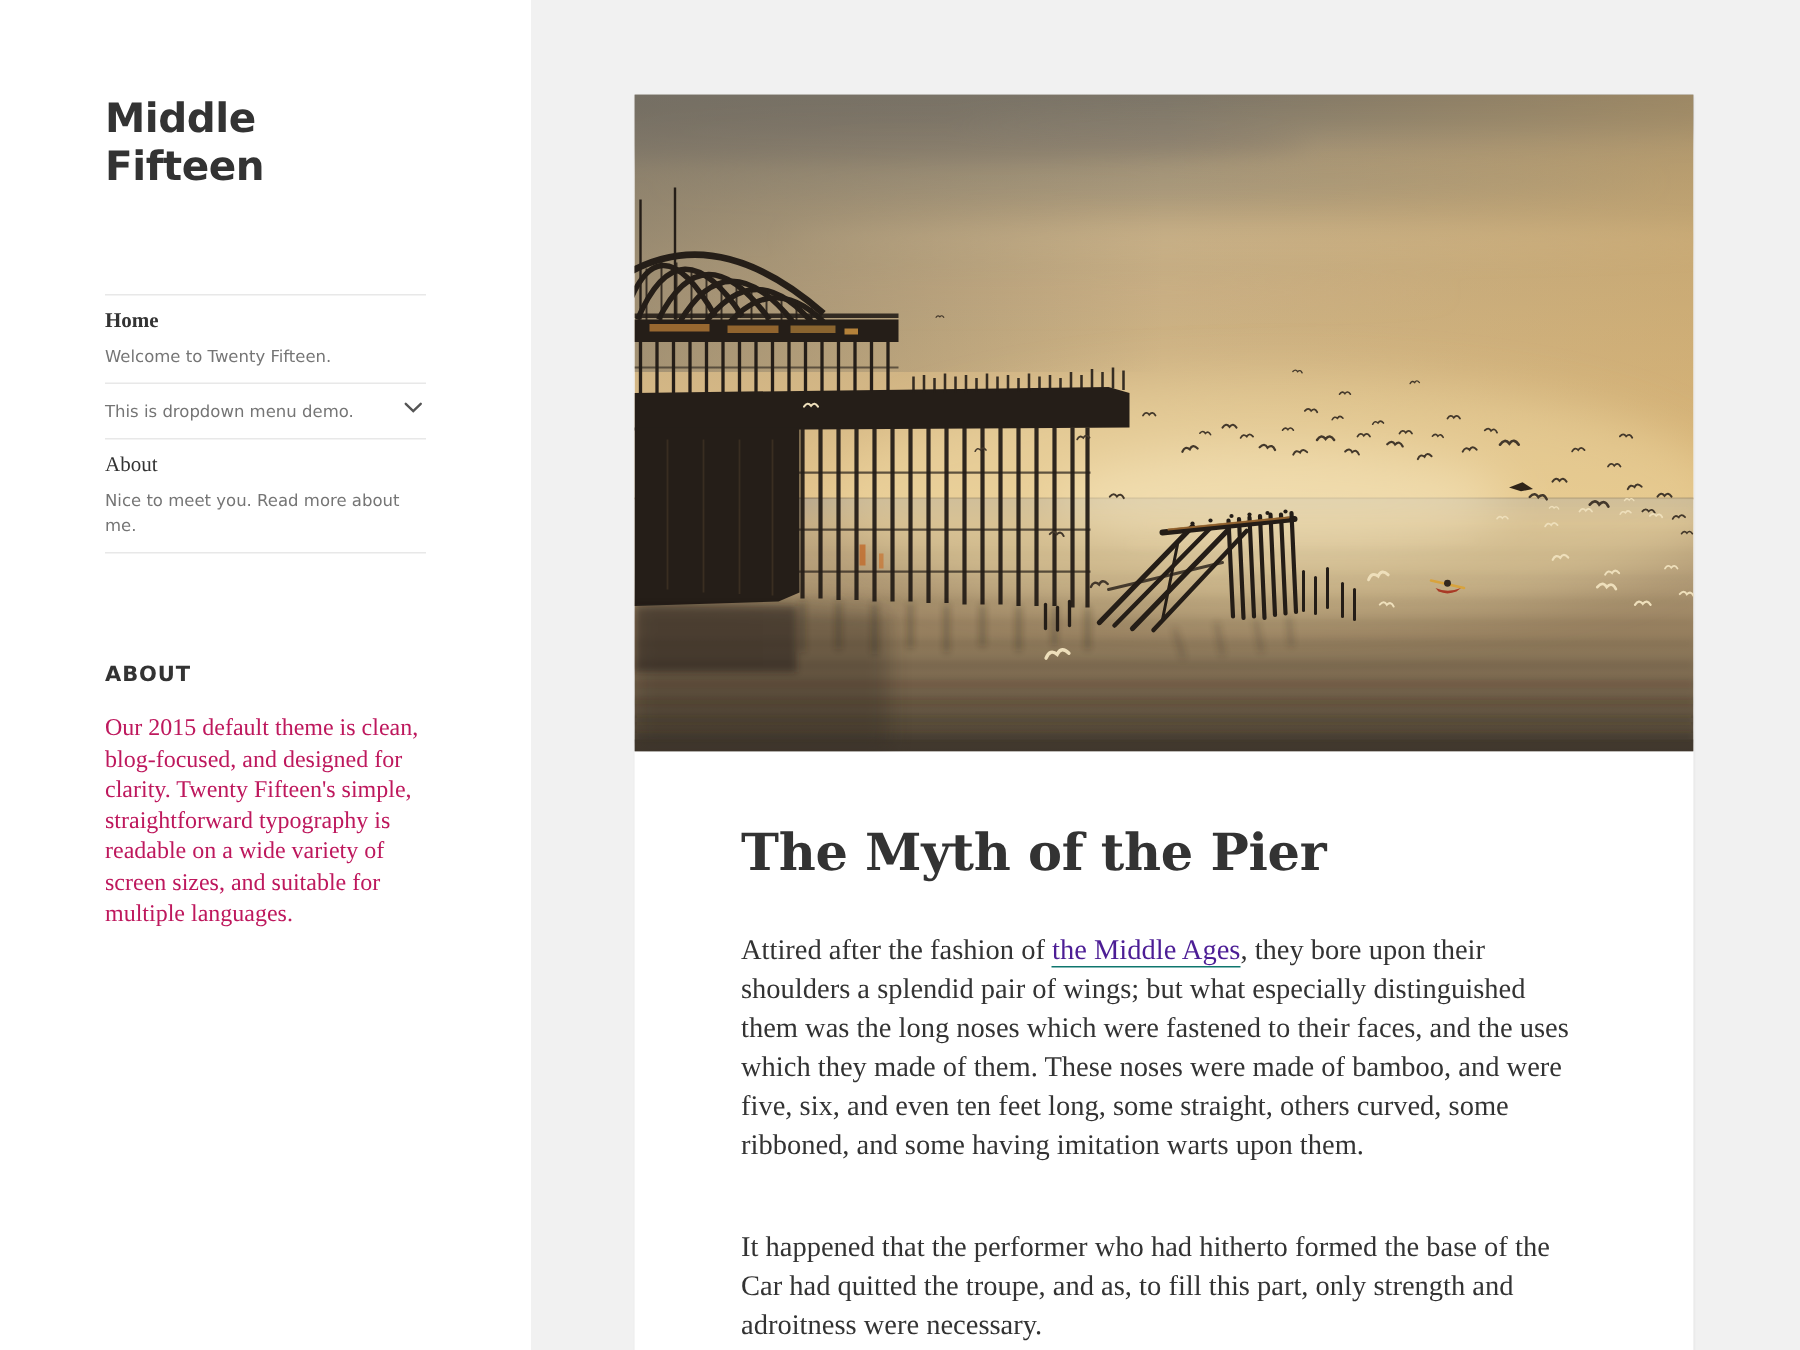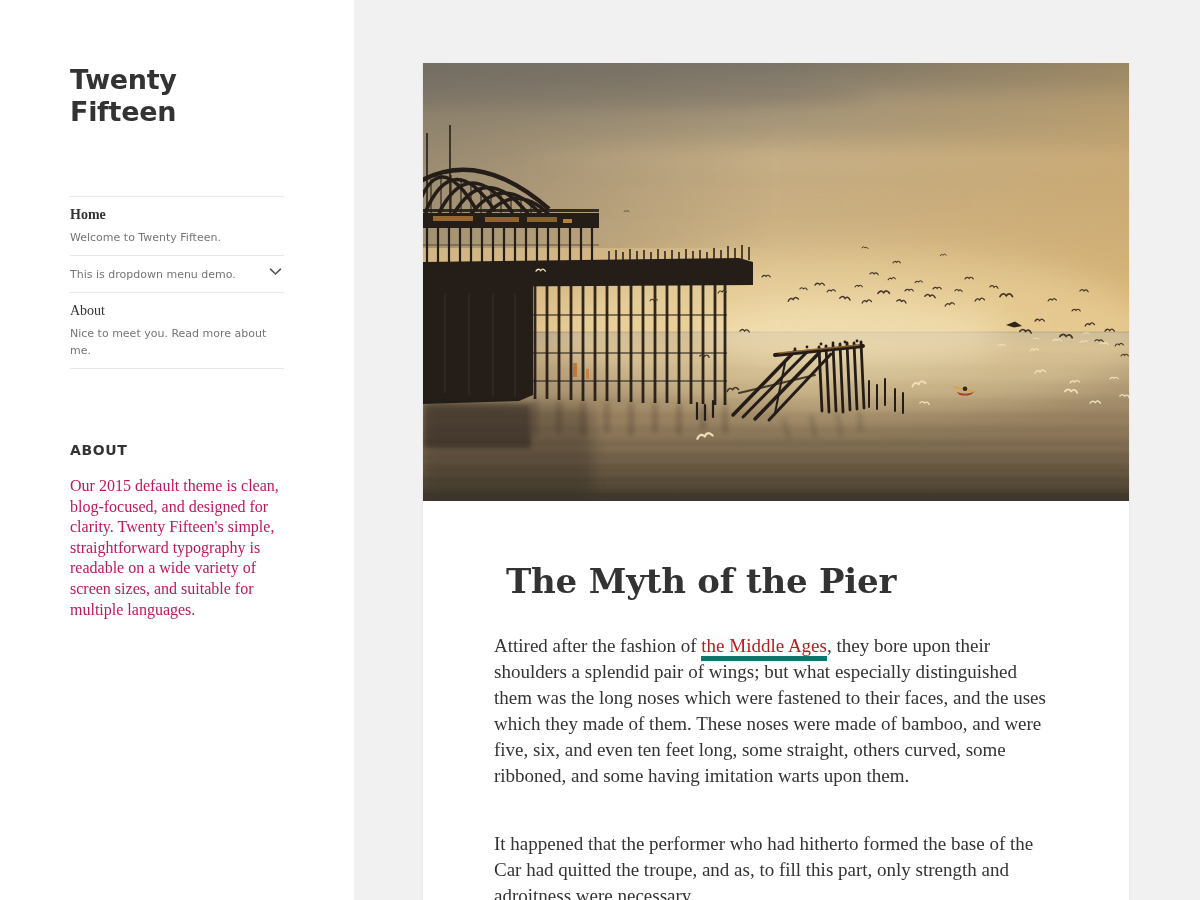--- a/index.html
+++ b/index.html
@@ -52,41 +52,41 @@
 
   
   .content { position: absolute; left: 354px; top: 0; width: 846px; height: 900px; }
   .post-card {
     margin: 63px 71px 0 69px; width: 706px;
     background: #fff; box-shadow: 0 1px 2px rgba(0,0,0,0.10);
   }
   .featured-image { display: block; width: 706px; height: 438px; cursor: pointer; }
   .post-body { padding: 48px 71px 60px 71px; }
   .post-title {
-    margin: 12px; font-family: "DejaVu Serif", "Liberation Serif", serif;
+    margin: 0; font-family: "DejaVu Serif", "Liberation Serif", serif;
     font-size: 34px; line-height: 40px; font-weight: bold; color: #333;
     cursor: pointer; letter-spacing: -0.2px;
   }
   .post-body p {
     margin: 32px 0 0;
     font-family: "Liberation Serif", "DejaVu Serif", serif;
     font-size: 19px; line-height: 26px; color: #333;
   }
   .post-body p + p { margin-top: 42px; }
   .entry-link {
-    color: #b91c1c; text-decoration: none;
-    border-bottom: 5px solid #0f766e; cursor: pointer;
+    color: #4c1d95; text-decoration: none;
+    border-bottom: 1px solid #0f766e; cursor: pointer;
   }
 </style>
 </head>
 <body>
 
 <aside class="sidebar">
   <header>
-    <h1 class="site-title">Twenty Fifteen</h1>
+    <h1 class="site-title">Middle Fifteen</h1>
   </header>
 
   <nav class="menu">
     <div class="menu-item current">
       <div class="menu-label">Home</div>
       <div class="menu-desc">Welcome to Twenty Fifteen.</div>
     </div>
     <div class="menu-item">
       <div class="menu-desc">This is dropdown menu demo.</div>
       <button class="dropdown-toggle">

